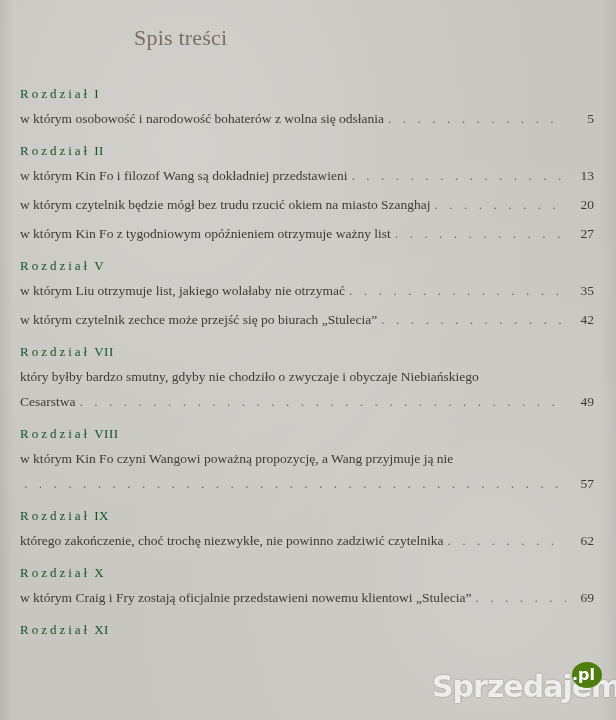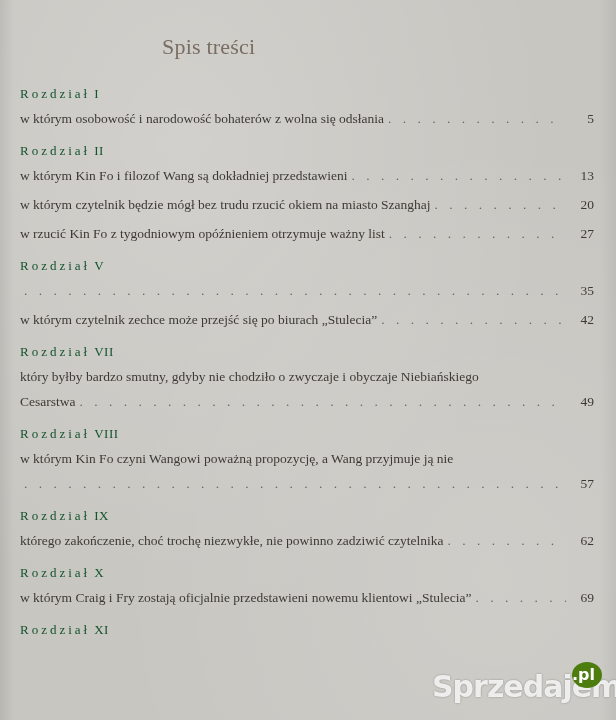--- a/index.html
+++ b/index.html
@@ -7,22 +7,22 @@
     width: 616px; height: 720px; overflow: hidden; position: relative;
     background: #c8c6c1;
     background-image:
       radial-gradient(ellipse at 30% 20%, rgba(255,255,255,0.18), transparent 60%),
       radial-gradient(ellipse at 80% 80%, rgba(255,255,255,0.12), transparent 55%),
       linear-gradient(90deg, rgba(0,0,0,0.08) 0px, rgba(0,0,0,0) 14px, rgba(0,0,0,0) 600px, rgba(0,0,0,0.06) 616px);
     font-family: "Liberation Serif", "DejaVu Serif", serif;
     color: #3a3733;
   }
   .page-title {
-    position: absolute; left: 134px; top: 34px;
-    font-size: 22px; color: #7a6d63; letter-spacing: 0.2px; margin-left: 28px;
+    position: absolute; left: 134px; top: 25px;
+    font-size: 22px; color: #7a6d63; letter-spacing: 0.2px;
   }
   .toc { position: absolute; left: 20px; top: 78px; width: 574px; }
   .entry { margin-bottom: 4px; }
   .chapter-label {
     font-size: 13px; letter-spacing: 3px; color: #14532d;
     height: 24px; line-height: 24px; padding-top: 4px;
   }
   .chapter-label .num { letter-spacing: 0.5px; margin-left: 4px; }
   .line {
     display: flex; align-items: flex-start; font-size: 13.5px;
@@ -71,28 +71,29 @@
     </div>
     <div class="entry">
       <div class="line">
         <span class="text">w którym czytelnik będzie mógł bez trudu rzucić okiem na miasto Szanghaj</span>
         <span class="dots"> . . . . . . . . . . . . . . . . . . . . . . . . . . . . . . . . . . . . . . . . . . . . . . . . . . . . . . . . . .</span>
         <span class="page">20</span>
       </div>
     </div>
     <div class="entry">
       <div class="line">
-        <span class="text">w rzucić Kin Fo z tygodniowym opóźnieniem otrzymuje ważny list</span>
+        <span class="text">w którym Kin Fo z tygodniowym opóźnieniem otrzymuje ważny list</span>
         <span class="dots"> . . . . . . . . . . . . . . . . . . . . . . . . . . . . . . . . . . . . . . . . . . . . . . . . . . . . . . . . . .</span>
         <span class="page">27</span>
       </div>
     </div>
     <div class="entry">
       <div class="chapter-label"><span>Rozdział</span><span class="num">V</span></div>
       <div class="line">
+        <span class="text">w którym Liu otrzymuje list, jakiego wolałaby nie otrzymać</span>
         <span class="dots"> . . . . . . . . . . . . . . . . . . . . . . . . . . . . . . . . . . . . . . . . . . . . . . . . . . . . . . . . . .</span>
         <span class="page">35</span>
       </div>
     </div>
     <div class="entry">
       <div class="line">
         <span class="text">w którym czytelnik zechce może przejść się po biurach „Stulecia”</span>
         <span class="dots"> . . . . . . . . . . . . . . . . . . . . . . . . . . . . . . . . . . . . . . . . . . . . . . . . . . . . . . . . . .</span>
         <span class="page">42</span>
       </div>

